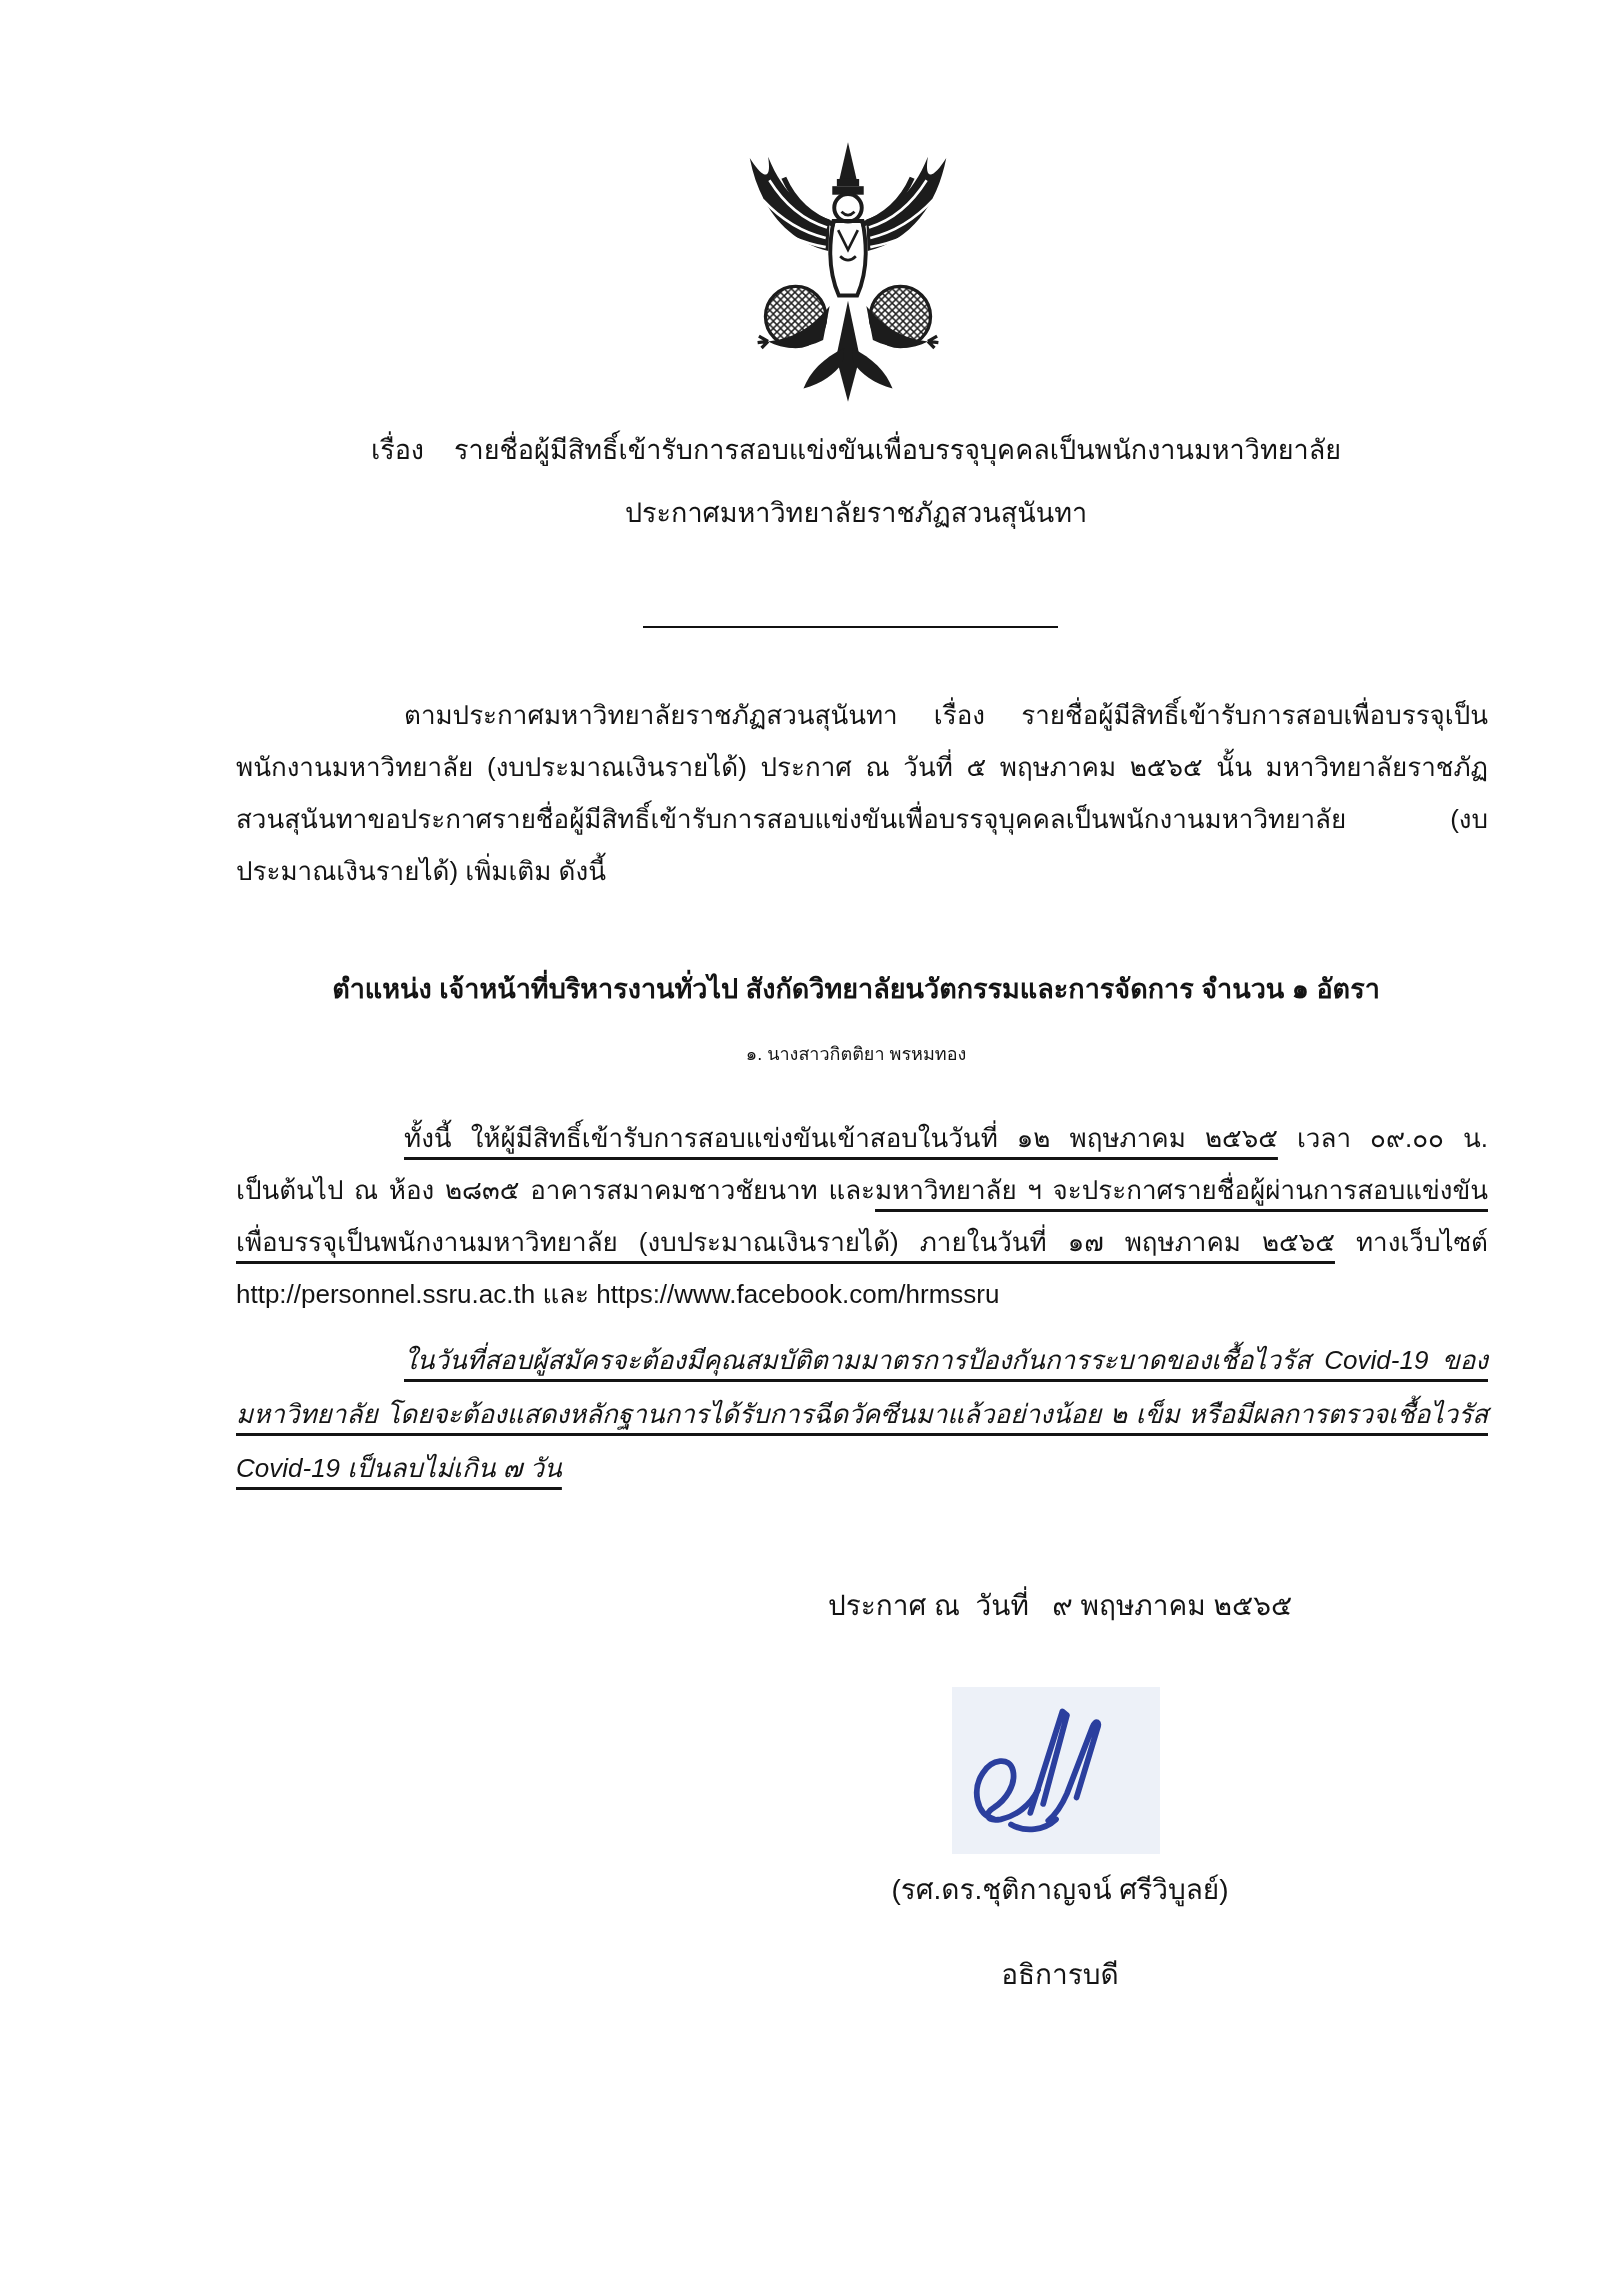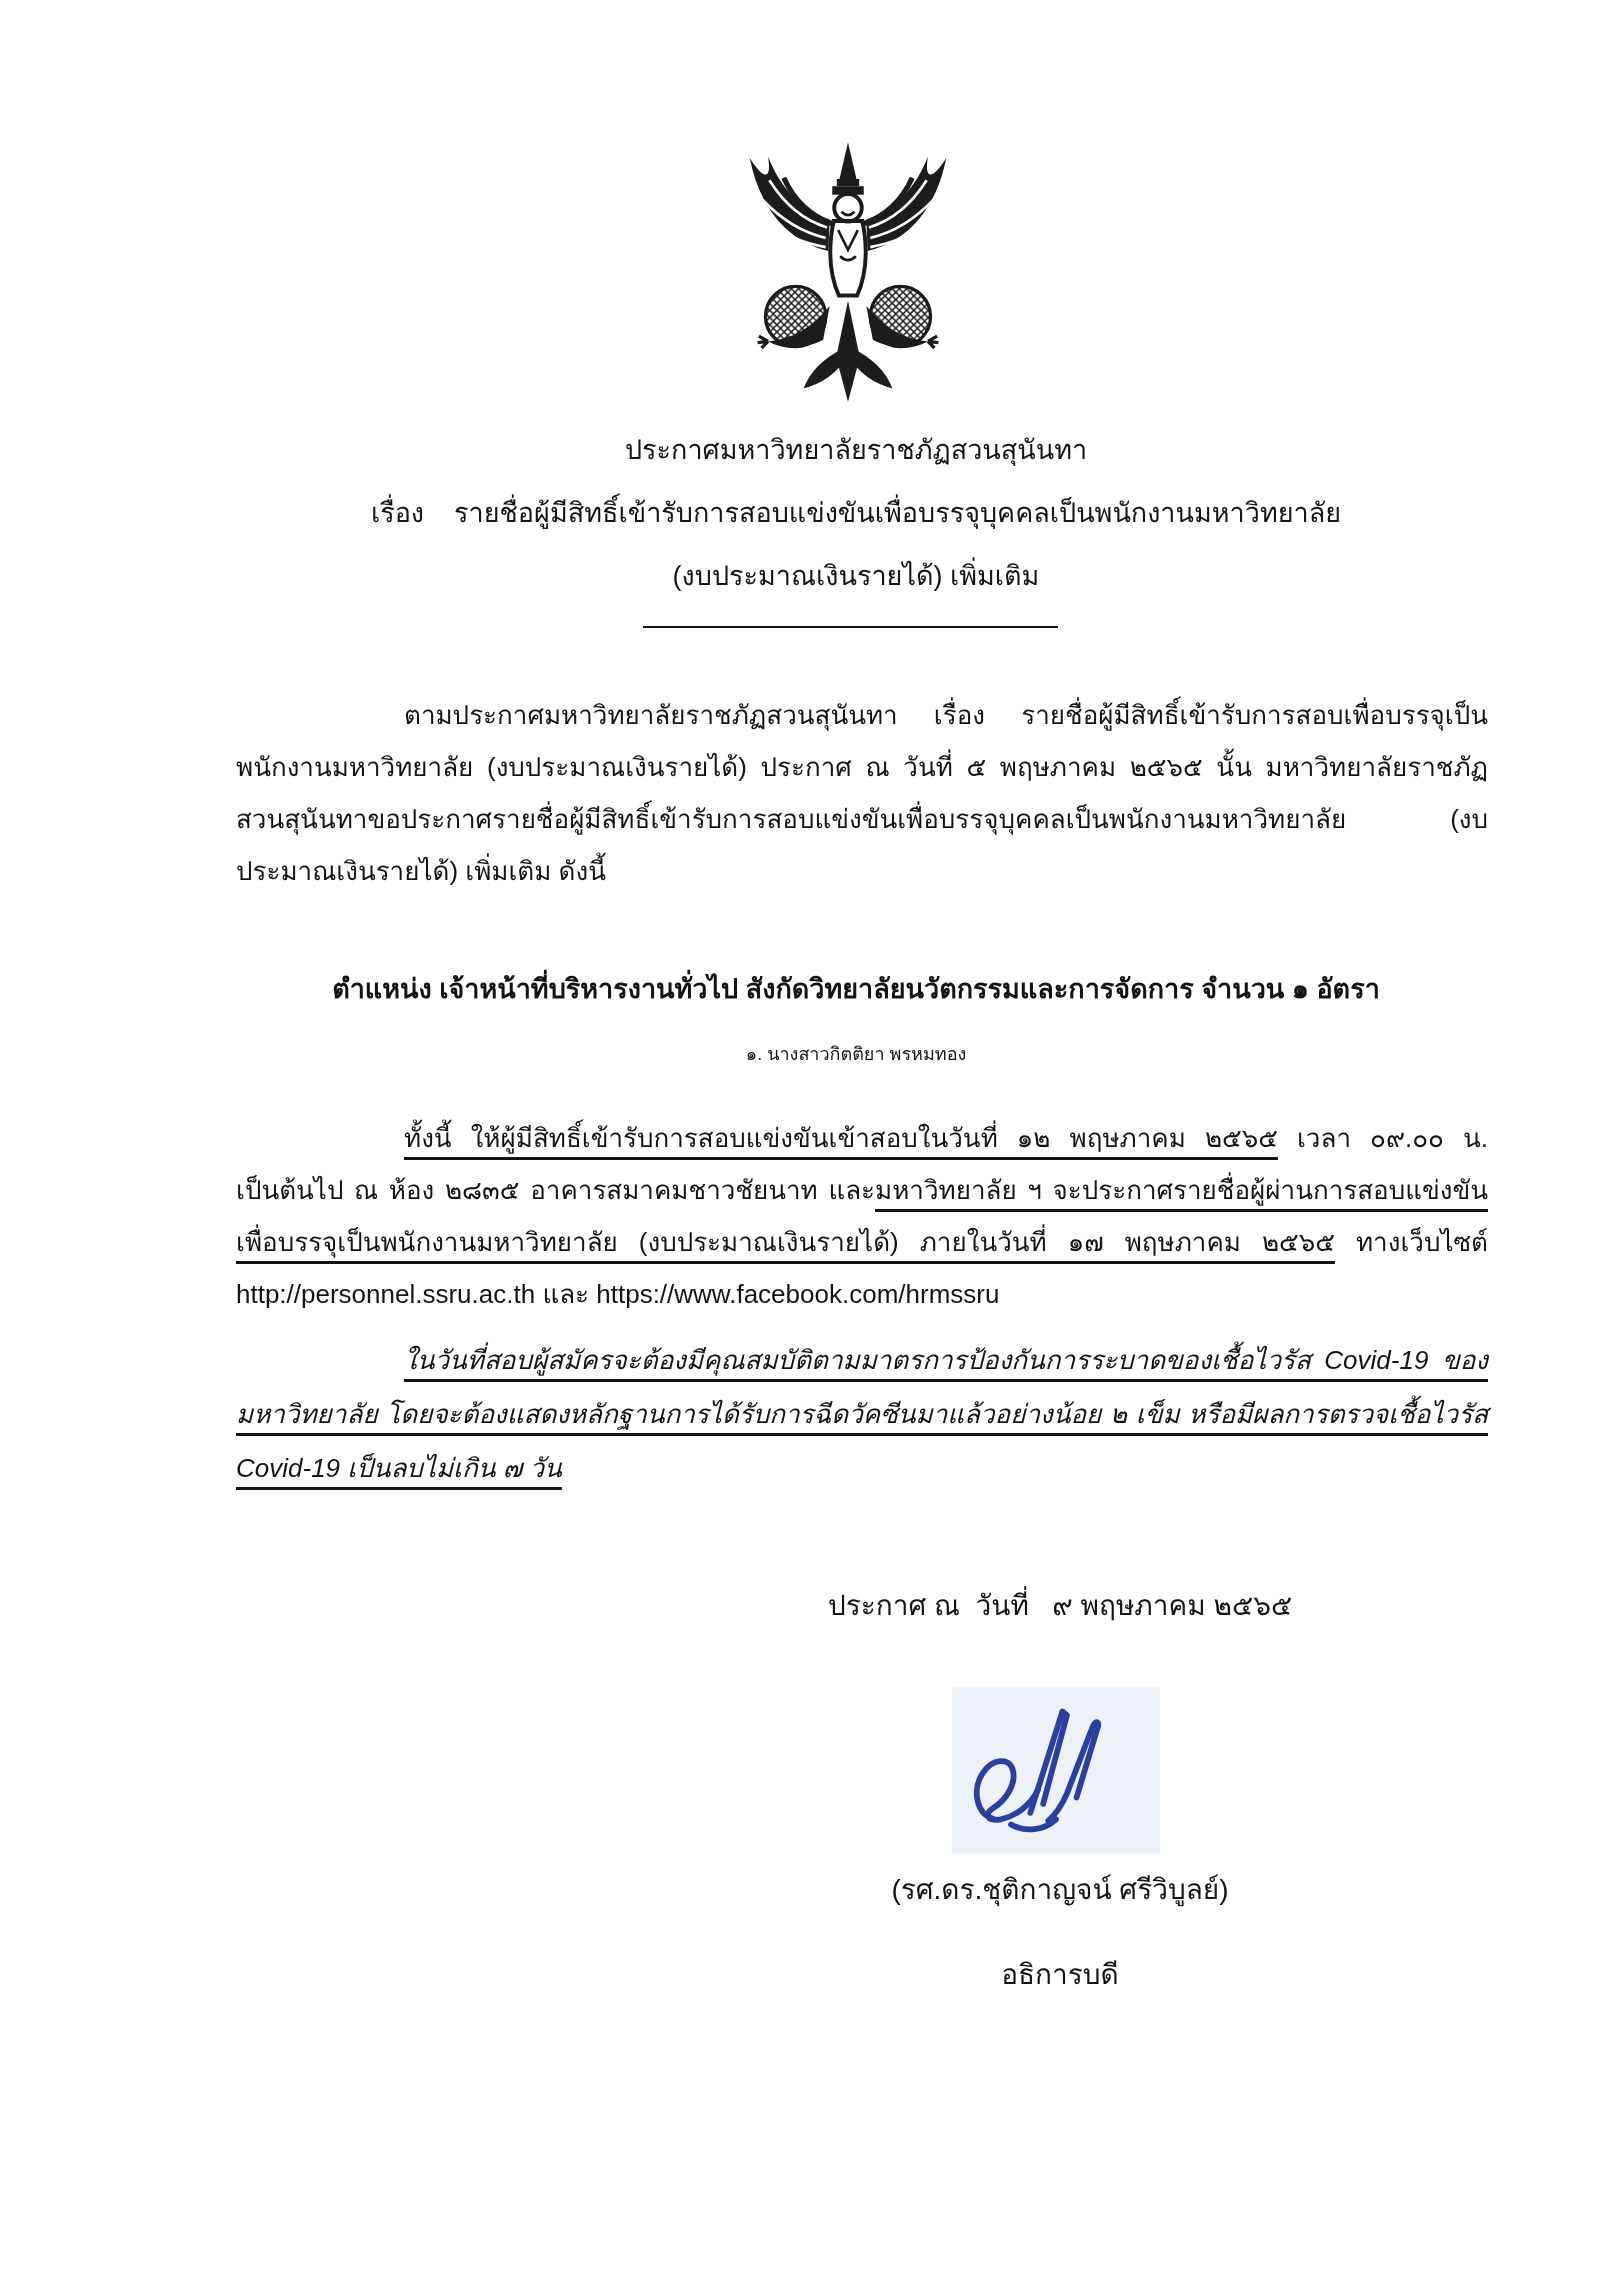--- a/index.html
+++ b/index.html
@@ -88,23 +88,22 @@
       <path d="M58 306 l-14 -8 m14 8 l-16 2 m16 -2 l-10 10" stroke="#1c1c1c" stroke-width="5" fill="none"></path>
       <path d="M302 306 l14 -8 m-14 8 l16 2 m-16 -2 l10 10" stroke="#1c1c1c" stroke-width="5" fill="none"></path>
 
       <path d="M180 244 L162 330 L180 398 L198 330 Z" fill="#1c1c1c"></path>
       <path d="M174 316 C 142 332, 122 352, 112 378 C 140 370, 160 356, 172 338 Z" fill="#1c1c1c"></path>
       <path d="M186 316 C 218 332, 238 352, 248 378 C 220 370, 200 356, 188 338 Z" fill="#1c1c1c"></path>
     </svg>
   </div>
 
   <div class="center-band title-block">
+    <div class="title-line">เรื่อง    รายชื่อผู้มีสิทธิ์เข้ารับการสอบแข่งขันเพื่อบรรจุบุคคลเป็นพนักงานมหาวิทยาลัย</div>
     <div class="title-line">ประกาศมหาวิทยาลัยราชภัฏสวนสุนันทา</div>
-    <div class="title-line">เรื่อง    รายชื่อผู้มีสิทธิ์เข้ารับการสอบแข่งขันเพื่อบรรจุบุคคลเป็นพนักงานมหาวิทยาลัย</div>
-    <div class="title-line">(งบประมาณเงินรายได้) เพิ่มเติม</div>
   </div>
 
   <div class="divider"></div>
 
   <div class="para p1">ตามประกาศมหาวิทยาลัยราชภัฏสวนสุนันทา เรื่อง รายชื่อผู้มีสิทธิ์เข้ารับการสอบเพื่อบรรจุเป็นพนักงานมหาวิทยาลัย (งบประมาณเงินรายได้) ประกาศ ณ วันที่ ๕ พฤษภาคม ๒๕๖๕ นั้น มหาวิทยาลัยราชภัฏสวนสุนันทาขอประกาศรายชื่อผู้มีสิทธิ์เข้ารับการสอบแข่งขันเพื่อบรรจุบุคคลเป็นพนักงานมหาวิทยาลัย (งบประมาณเงินรายได้) เพิ่มเติม ดังนี้</div>
 
   <div class="center-band position-line">ตำแหน่ง เจ้าหน้าที่บริหารงานทั่วไป สังกัดวิทยาลัยนวัตกรรมและการจัดการ จำนวน ๑ อัตรา</div>
   <div class="center-band candidate-line">๑. นางสาวกิตติยา พรหมทอง</div>
 
   <div class="para p2"><span class="useg">ทั้งนี้ ให้ผู้มีสิทธิ์เข้ารับการสอบแข่งขันเข้าสอบในวันที่ ๑๒ พฤษภาคม ๒๕๖๕</span><span> เวลา ๐๙.๐๐ น. เป็นต้นไป ณ ห้อง ๒๘๓๕ อาคารสมาคมชาวชัยนาท และ</span><span class="useg">มหาวิทยาลัย ฯ จะประกาศรายชื่อผู้ผ่านการสอบแข่งขันเพื่อบรรจุเป็นพนักงานมหาวิทยาลัย (งบประมาณเงินรายได้) ภายในวันที่ ๑๗ พฤษภาคม ๒๕๖๕</span><span> ทางเว็บไซต์ http://personnel.ssru.ac.th และ https://www.facebook.com/hrmssru</span></div>

